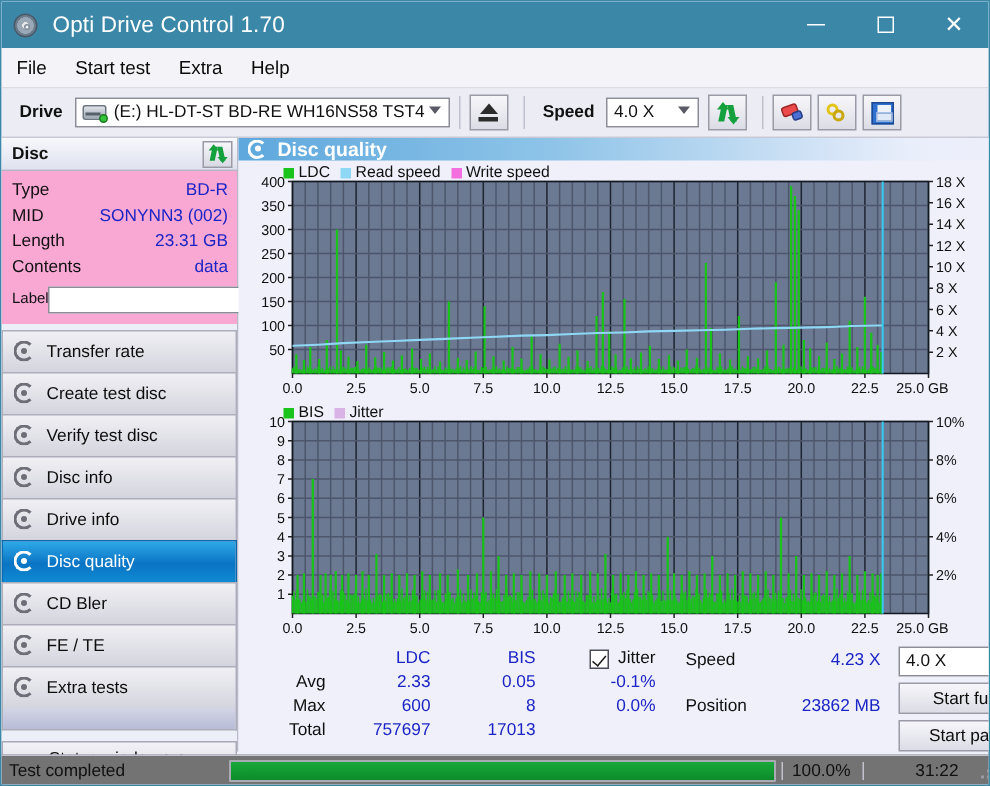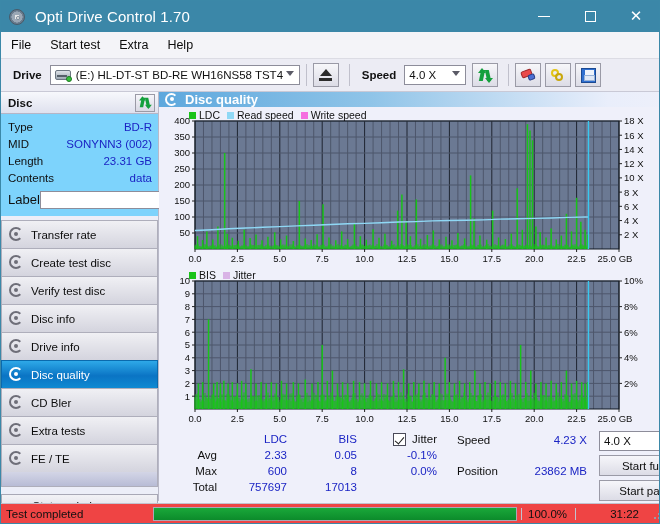--- a/index.html
+++ b/index.html
@@ -88,26 +88,26 @@
   .main{display:flex;height:409px;}
   .sidebar{width:158px;background:#eceef8;border-right:1px solid #b9b9c8;box-sizing:border-box;}
   .panel-head{
     height:22px;display:flex;align-items:center;justify-content:space-between;
     background:linear-gradient(#f7f8fc,#dfe1ee);border-bottom:1px solid #b5b5c6;
     padding:0 3px 0 7px;box-sizing:border-box;
   }
   .panel-head .t{font-size:11.5px;font-weight:bold;color:#111;}
   .mini-btn{width:20px;height:18px;border:1px solid #9a9aa6;background:linear-gradient(#f6f6fa,#d9d9e4);
     display:flex;align-items:center;justify-content:center;box-sizing:border-box;}
-  .disc-info{padding:4px 6px 5px 7px;background:#7dd3fc;}
+  .disc-info{padding:4px 6px 5px 7px;background:#f9a8d4;}
   .drow{display:flex;justify-content:space-between;align-items:center;height:17px;font-size:11.5px;}
   .drow .k{color:#101010;}
   .drow .v{color:#1b24c4;}
   .label-row{display:flex;align-items:center;height:23px;margin-top:2px;}
-  .label-row .k{font-size:13px;color:#101010;width:40px;}
+  .label-row .k{font-size:10px;color:#101010;width:40px;}
   .label-input{flex:1;height:18px;background:#fff;border:1px solid #8d8d9a;margin-right:4px;box-sizing:border-box;}
   .cd-btn{width:22px;height:20px;border:1px solid #9a9aa6;background:linear-gradient(#f6f6fa,#d9d9e4);
     display:flex;align-items:center;justify-content:center;box-sizing:border-box;}
   .cd-glyph{width:14px;height:14px;border-radius:50%;
     background:radial-gradient(circle at 50% 50%, #fdfde0 0 20%, #d8d44a 22% 58%, #b5ae2c 60% 100%);
     border:1px solid #8e8a22;box-sizing:border-box;position:relative;}
   .cd-glyph::after{content:"";position:absolute;left:5px;top:5px;width:3px;height:3px;border-radius:50%;
     background:#fafae8;border:1px solid #9a9630;box-sizing:border-box;}
   .navlist{margin-top:4px;}
   .navitem{
@@ -167,21 +167,21 @@
   .sr-k{width:56px;color:#101010;}
   .sr-v{width:74px;color:#1b24c4;text-align:right;}
   .sr-ctrls{margin-left:12px;}
   .sr-combo{width:88px;height:20px;margin-bottom:4px;}
   .act-btn{width:88px;height:21px;border:1px solid #9a9aa6;background:linear-gradient(#f6f6fa,#dcdce6);
     font-size:11.5px;color:#0d0d0d;display:flex;align-items:center;justify-content:center;
     margin-bottom:4px;box-sizing:border-box;}
   
   .statusbar{
     position:absolute;left:0;bottom:0;width:660px;height:20px;
-    background:#ef4444;border-top:1px solid #c2c2ce;display:flex;align-items:center;
+    background:#737373;border-top:1px solid #c2c2ce;display:flex;align-items:center;
     font-size:11.5px;color:#101010;box-sizing:border-box;
   }
   .sb-text{width:148px;padding-left:5px;box-sizing:border-box;}
   .sb-progress{flex:1;height:14px;margin:0 4px;background:#e6e6ee;border:1px solid #a8a8b6;
     position:relative;box-sizing:border-box;}
   .sb-fill{position:absolute;left:0;top:0;bottom:0;background:linear-gradient(#1aa83a,#0c8b2b);}
   .sb-pct{width:54px;text-align:left;border-left:1px solid #c2c2ce;padding-left:6px;box-sizing:border-box;}
   .sb-time{width:72px;text-align:right;border-left:1px solid #c2c2ce;padding-right:8px;box-sizing:border-box;}
   .sb-grip{width:12px;height:12px;margin-left:2px;position:relative;}
   .sb-grip i{position:absolute;width:2px;height:2px;background:#9a9aa6;}
@@ -357,28 +357,28 @@
               <span class="ring"></span>
               <span class="dot"></span>
             </span>
           <span>CD Bler</span>
         </div>
         <div class="navitem">
           <span class="nav-ico">
               <span class="ring"></span>
               <span class="dot"></span>
             </span>
-          <span>Extra tests</span>
+          <span>FE / TE</span>
         </div>
         <div class="navitem">
           <span class="nav-ico">
               <span class="ring"></span>
               <span class="dot"></span>
             </span>
-          <span>FE / TE</span>
+          <span>Extra tests</span>
         </div>
         <div class="nav-spacer"></div>
       </div>
 
       <div class="status-btn">Status window &gt; &gt;</div>
     </div>
 
     <div class="content">
       <div class="dq-header">
         <span class="ico">

